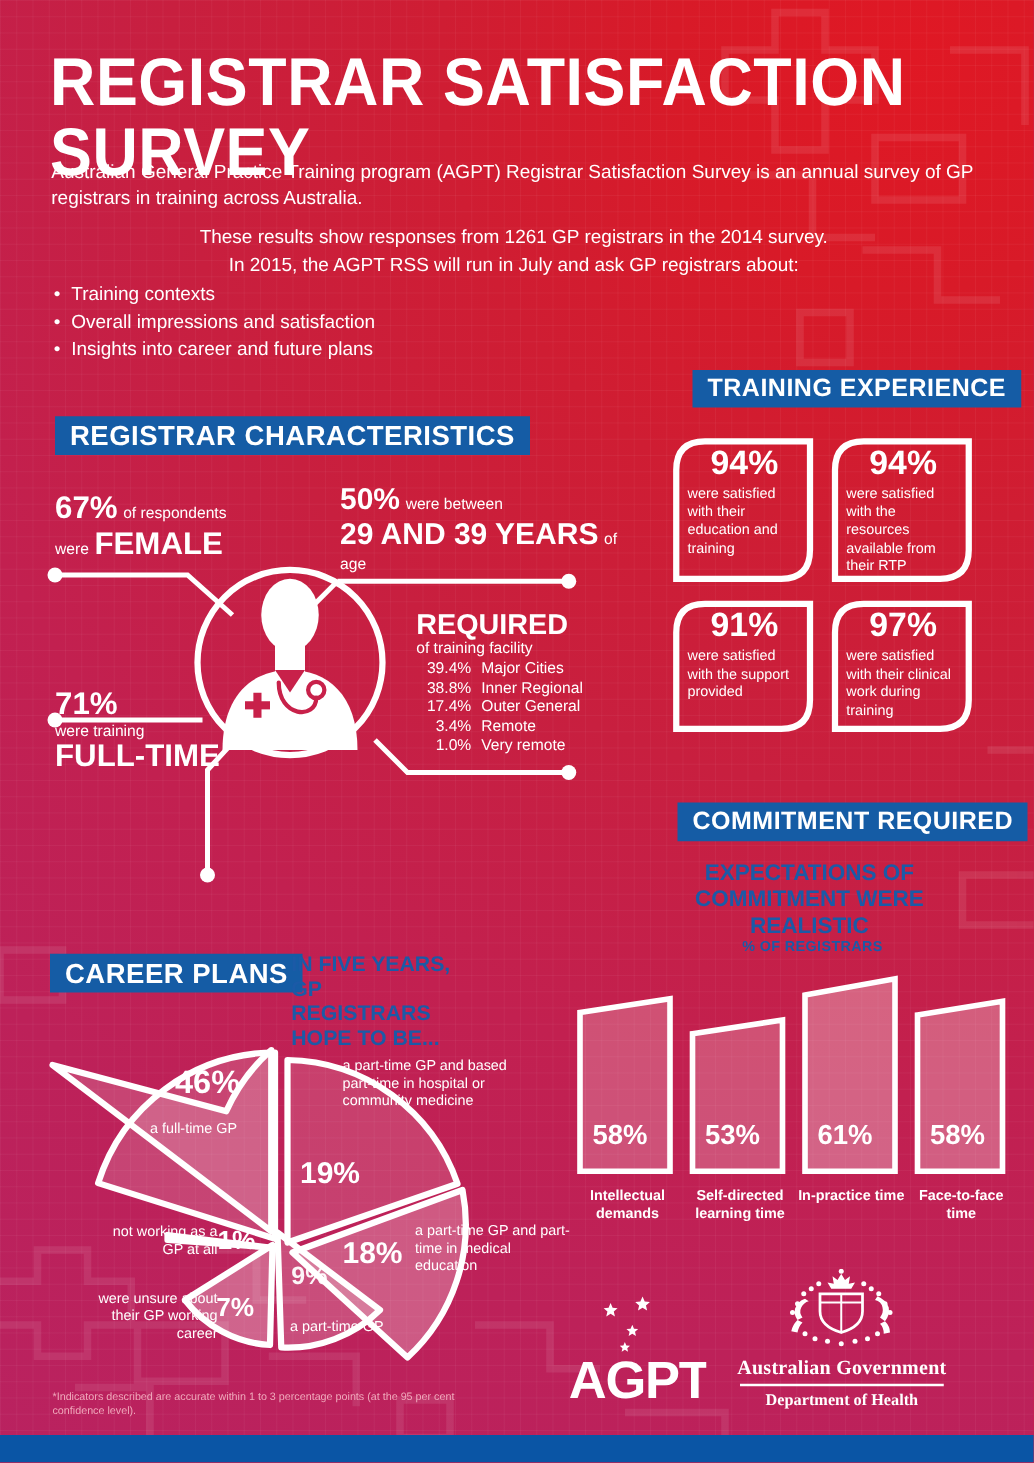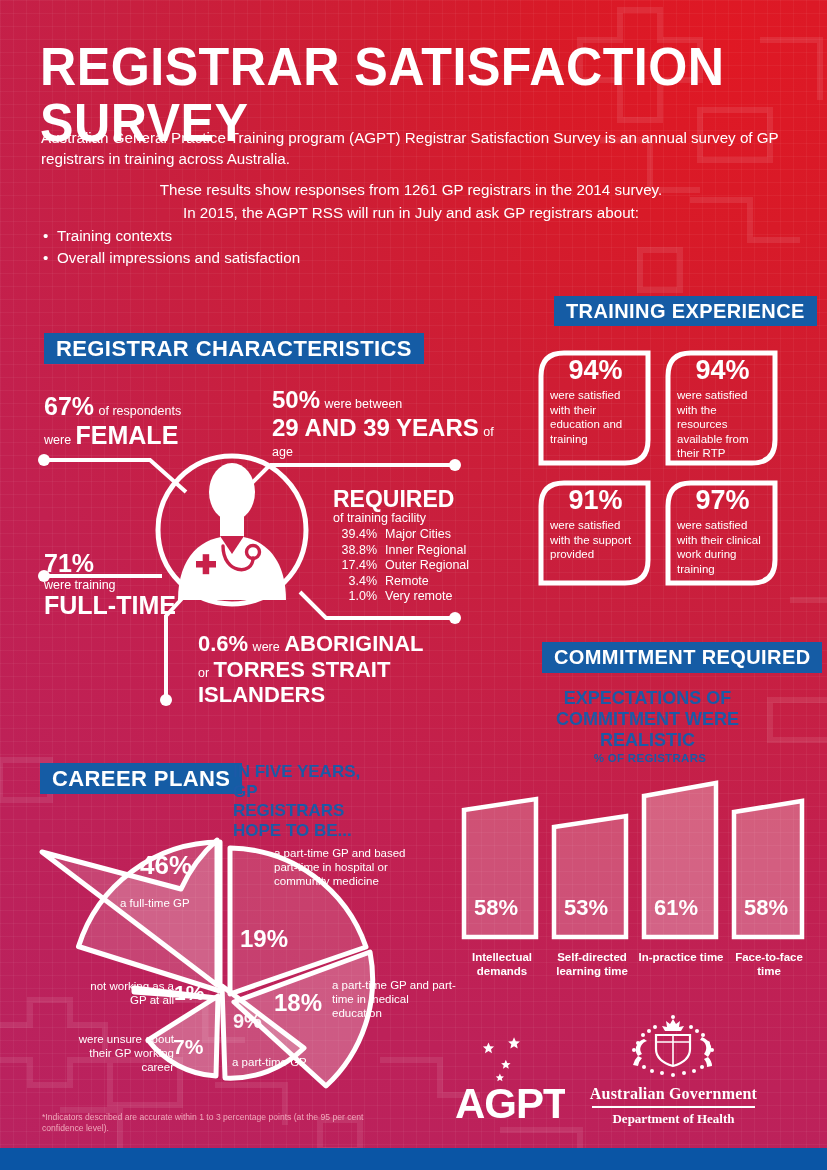--- a/index.html
+++ b/index.html
@@ -209,20 +209,21 @@
 
   <h1 class="title">REGISTRAR SATISFACTION SURVEY</h1>
 
   <div class="intro">
     <p>Australian General Practice Training program (AGPT) Registrar Satisfaction Survey is an annual survey of GP registrars in training across Australia.</p>
     <p class="tight">These results show responses from 1261 GP registrars in the 2014 survey.</p>
     <p class="tight">In 2015, the AGPT RSS will run in July and ask GP registrars about:</p>
     <ul>
       <li>Training contexts</li>
       <li>Overall impressions and satisfaction</li>
+      <li>Insights into career and future plans</li>
     </ul>
   </div>
 
   <div class="banner" id="banner-characteristics">REGISTRAR CHARACTERISTICS</div>
   <div class="banner" id="banner-training">TRAINING EXPERIENCE</div>
   <div class="banner" id="banner-commitment">COMMITMENT REQUIRED</div>
   <div class="banner" id="banner-career">CAREER PLANS</div>
 
   <svg style="position:absolute;left:0;top:360px;" width="520" height="350">
     <g stroke="#ffffff" stroke-width="4" fill="none">
@@ -282,43 +283,35 @@
     <div><span class="caps-lbl">29 AND 39 YEARS</span>
       <span class="sm-lbl">of age</span></div>
   </div>
 
   <div class="stat-white" id="stat-fulltime">
     <div class="big-num">71%</div>
     <div class="sm-lbl">were training</div>
     <div class="caps-lbl">FULL-TIME</div>
   </div>
 
-  <div class="stat-white" id="stat-atsi">
-    <div><span class="big-num">0.6%</span>
-      <span class="sm-lbl">were</span>
-      <span class="caps-lbl">ABORIGINAL</span></div>
-    <div><span class="sm-lbl">or</span>
-      <span class="caps-lbl">TORRES STRAIT</span></div>
-    <div><span class="caps-lbl">ISLANDERS</span></div>
-  </div>
 
   <div class="stat-white" id="location-block">
     <div class="loc-title">REQUIRED</div>
     <div class="loc-sub">of training facility</div>
     <div class="loc-row">
       <span class="loc-pct">39.4%</span>
       <span>Major Cities</span>
       </div>
     <div class="loc-row">
       <span class="loc-pct">38.8%</span>
       <span>Inner Regional</span>
       </div>
     <div class="loc-row">
       <span class="loc-pct">17.4%</span>
-      <span>Outer Regional</span>
+      <span>Outer General</span>
       </div>
     <div class="loc-row">
       <span class="loc-pct">3.4%</span>
       <span>Remote</span>
       </div>
     <div class="loc-row">
       <span class="loc-pct">1.0%</span>
       <span>Very remote</span>
       </div>
   </div>

